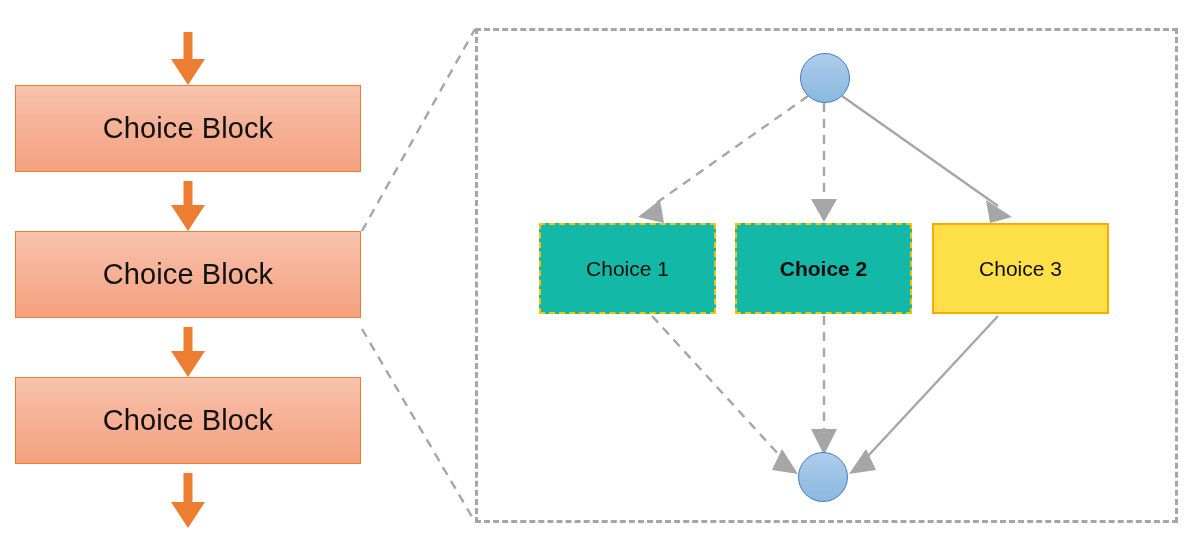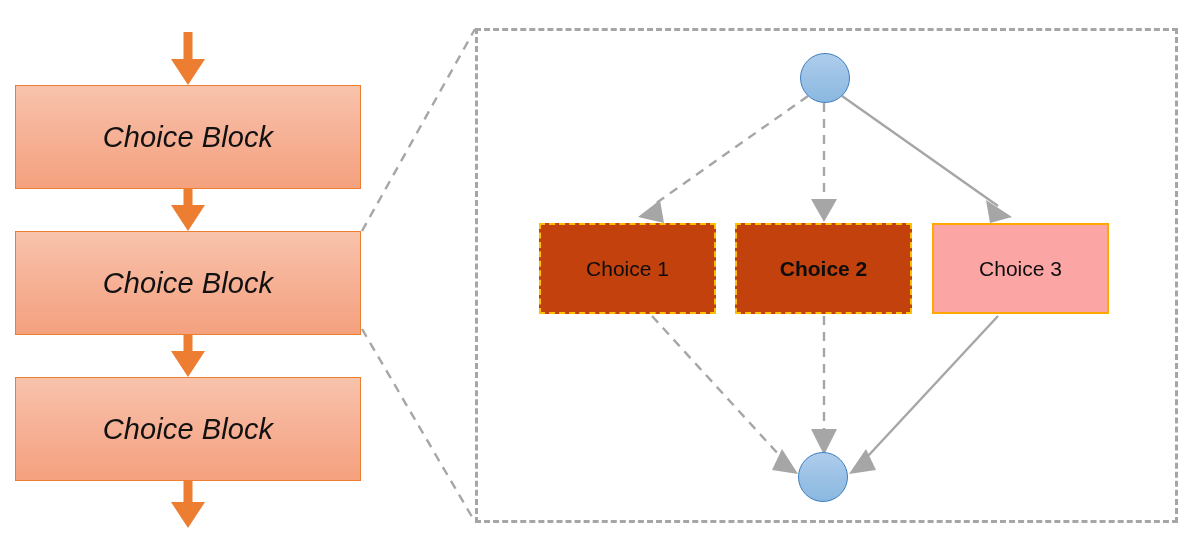--- a/index.html
+++ b/index.html
@@ -25,28 +25,27 @@
     width: 1198px;
     height: 544px;
     pointer-events: none;
   }
 
   
   .choice-block {
     position: absolute;
     left: 15px;
     width: 346px;
-    height: 104px;
+    height: 87px;
     box-sizing: border-box;
     border: 1.6px solid #ED7D31;
     background: linear-gradient(to bottom, #F8C3AC 0%, #F6B196 48%, #F4A17E 100%);
     display: flex;
     align-items: center;
     justify-content: center;
-    font-style: italic;
   }
   .choice-block span {
     font-size: 29px;
     color: #111111;
     letter-spacing: 0.1px;
     line-height: 1;
   }
   #block-1 { top: 85px; }
   #block-2 { top: 231px; }
   #block-3 { top: 377px; }
@@ -87,25 +86,25 @@
     align-items: center;
     justify-content: center;
   }
   .choice-option span {
     font-size: 21px;
     color: #0d0d0d;
     line-height: 1;
   }
   .choice-option.unselected {
     border: 2.6px dashed #FFC000;
-    background: #c2410c;
+    background: #14b8a6;
   }
   .choice-option.selected {
     border: 2.6px solid #FFA800;
-    background: #fca5a5;
+    background: #fde047;
   }
   #choice-1 { left: 539px; }
   #choice-2 { left: 735px; font-weight: bold; }
   #choice-3 { left: 932px; }
 </style>
 </head>
 <body>
 
 <div id="canvas">
 

